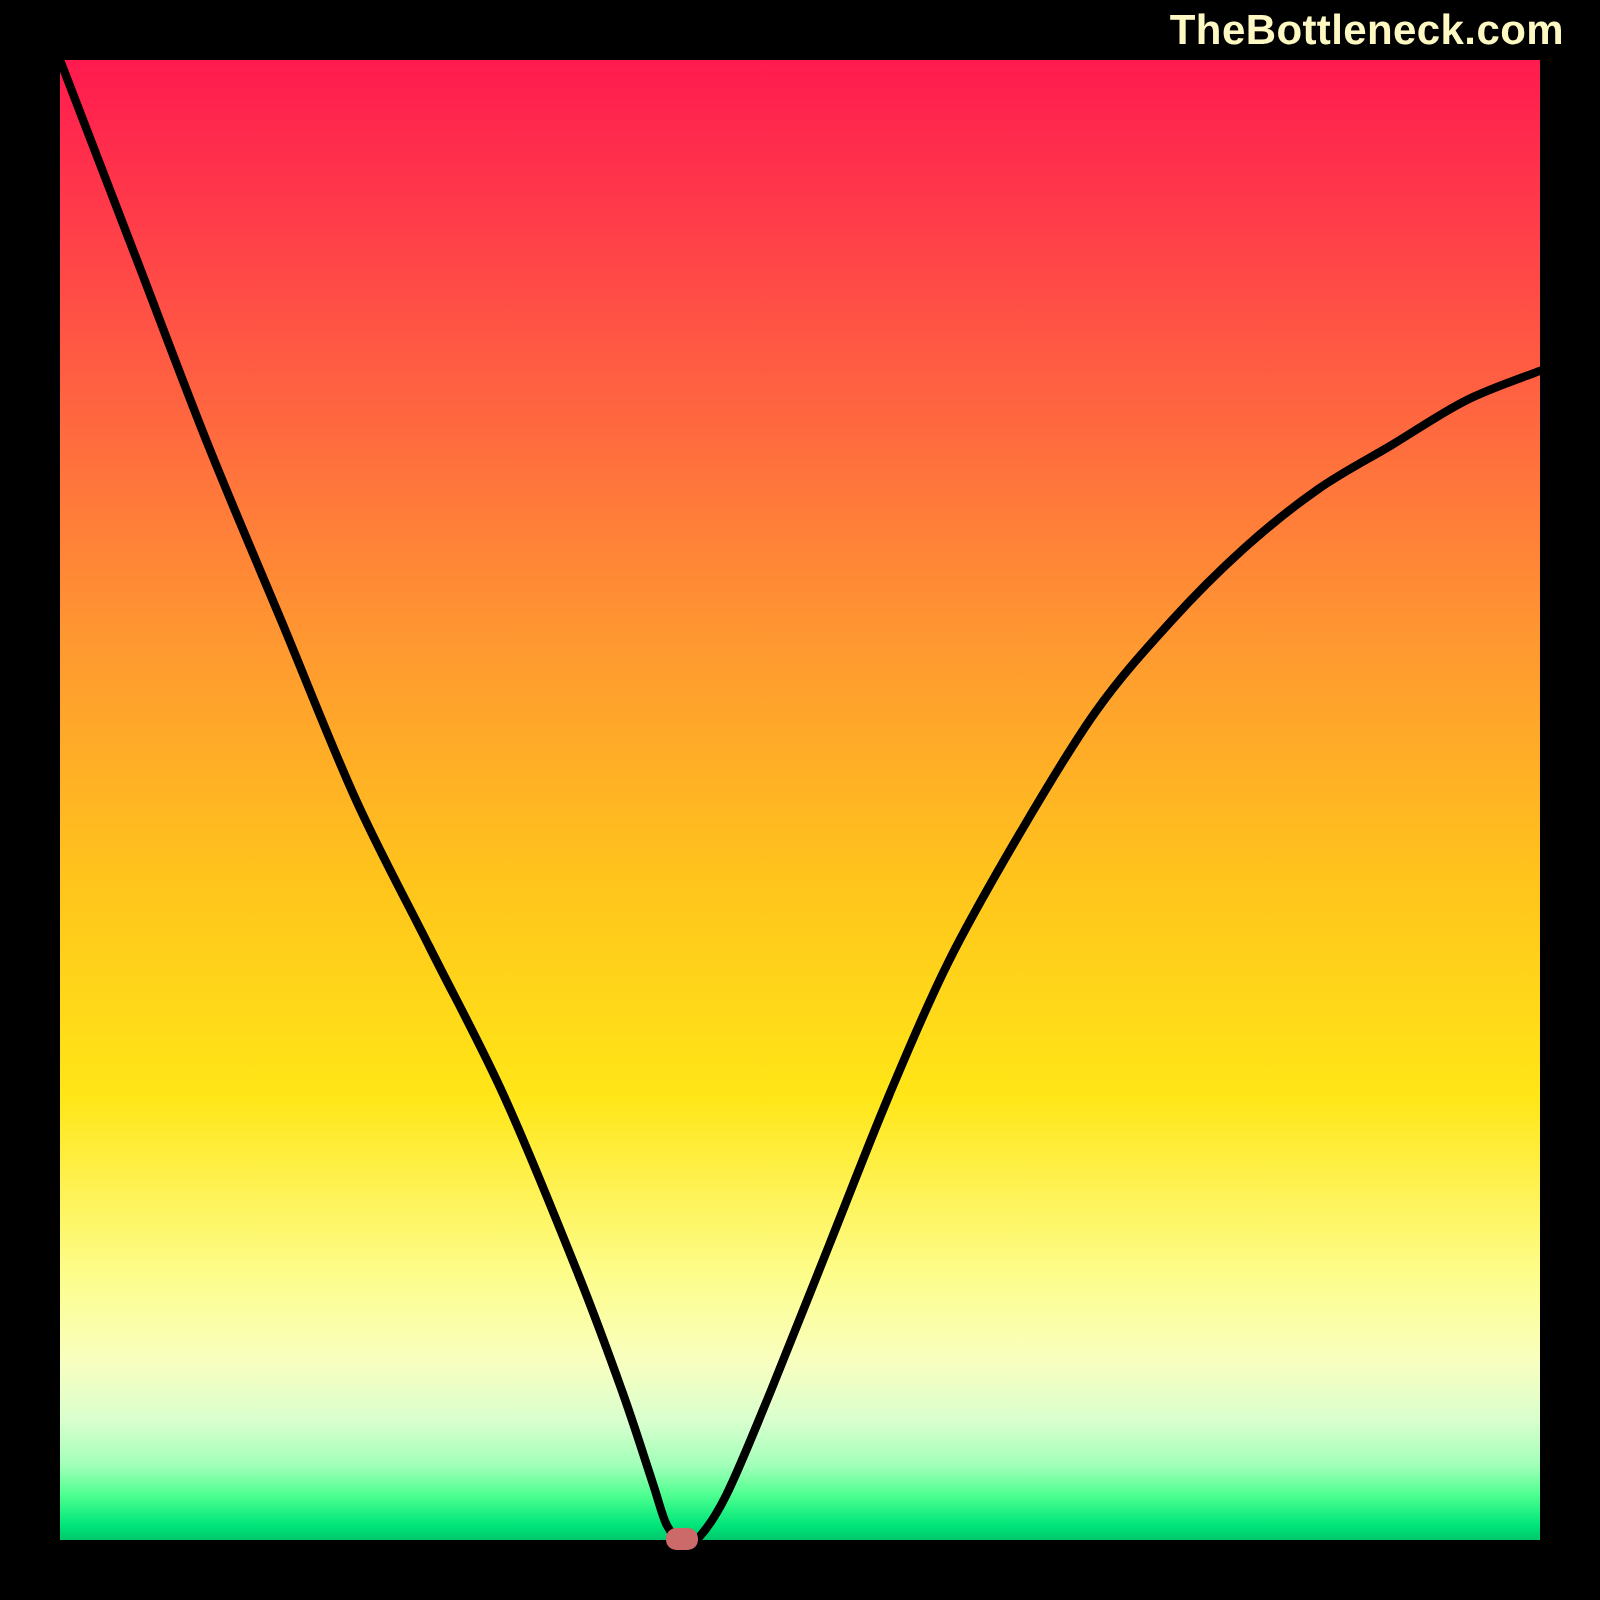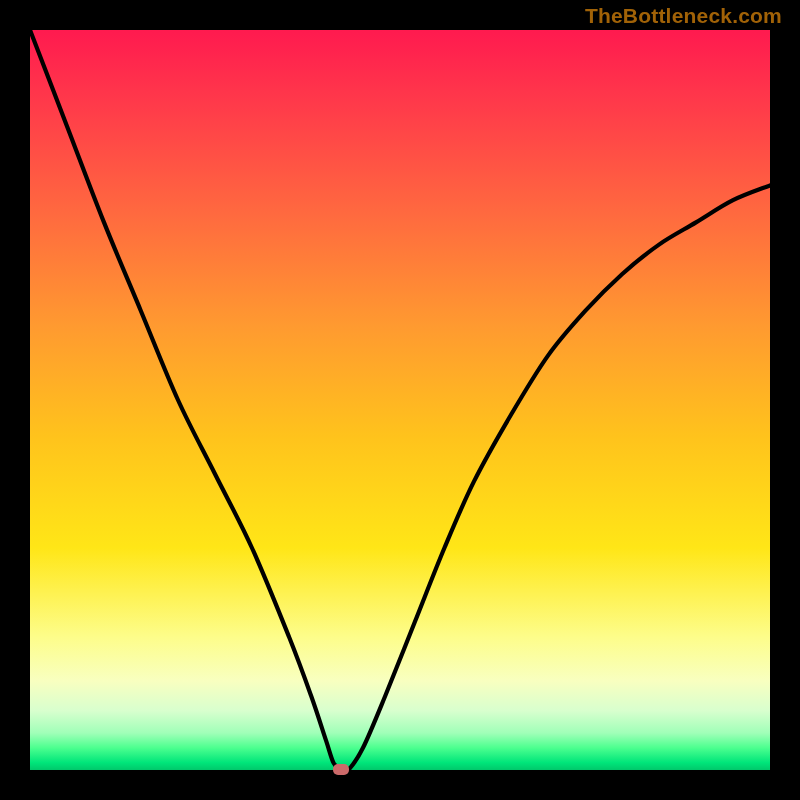--- a/index.html
+++ b/index.html
@@ -55,21 +55,21 @@
     border-radius: 5px;
     background: #cc6a6a;
   }
   .watermark {
     position: absolute;
     top: 4px;
     right: 18px;
     font-family: Arial, Helvetica, sans-serif;
     font-size: 21px;
     font-weight: 600;
-    color: #a16207;
+    color: #fef9c3;
     letter-spacing: 0.2px;
   }
 </style>
 </head>
 <body>
 
 <div class="frame">
   <div class="plot-area">
     <svg class="curve-svg" viewBox="0 0 740 740" preserveAspectRatio="none">
       <path id="curve-path" d="M 0.00 0.00 C 6.17 16.03, 24.67 64.13, 37.00 96.20 C 49.33 128.27, 61.67 161.57, 74.00 192.40 C 86.33 223.23, 98.67 251.60, 111.00 281.20 C 123.33 310.80, 135.67 342.87, 148.00 370.00 C 160.33 397.13, 172.67 419.33, 185.00 444.00 C 197.33 468.67, 209.67 490.87, 222.00 518.00 C 234.33 545.13, 249.13 582.13, 259.00 606.80 C 268.87 631.47, 275.03 648.73, 281.20 666.00 C 287.37 683.27, 292.30 699.30, 296.00 710.40 C 299.70 721.50, 300.93 727.67, 303.40 732.60 C 305.87 737.53, 308.33 738.77, 310.80 740.00 C 313.27 741.23, 314.50 743.70, 318.20 740.00 C 321.90 736.30, 326.83 730.13, 333.00 717.80 C 339.17 705.47, 346.57 686.97, 355.20 666.00 C 363.83 645.03, 374.93 616.67, 384.80 592.00 C 394.67 567.33, 404.53 541.43, 414.40 518.00 C 424.27 494.57, 432.90 473.60, 444.00 451.40 C 455.10 429.20, 468.67 405.77, 481.00 384.80 C 493.33 363.83, 505.67 342.87, 518.00 325.60 C 530.33 308.33, 542.67 294.77, 555.00 281.20 C 567.33 267.63, 579.67 255.30, 592.00 244.20 C 604.33 233.10, 616.67 223.23, 629.00 214.60 C 641.33 205.97, 653.67 199.80, 666.00 192.40 C 678.33 185.00, 690.67 176.37, 703.00 170.20 C 715.33 164.03, 733.83 157.87, 740.00 155.40" fill="none" stroke="#000" stroke-width="4.2" stroke-linecap="round" stroke-linejoin="round"></path>

